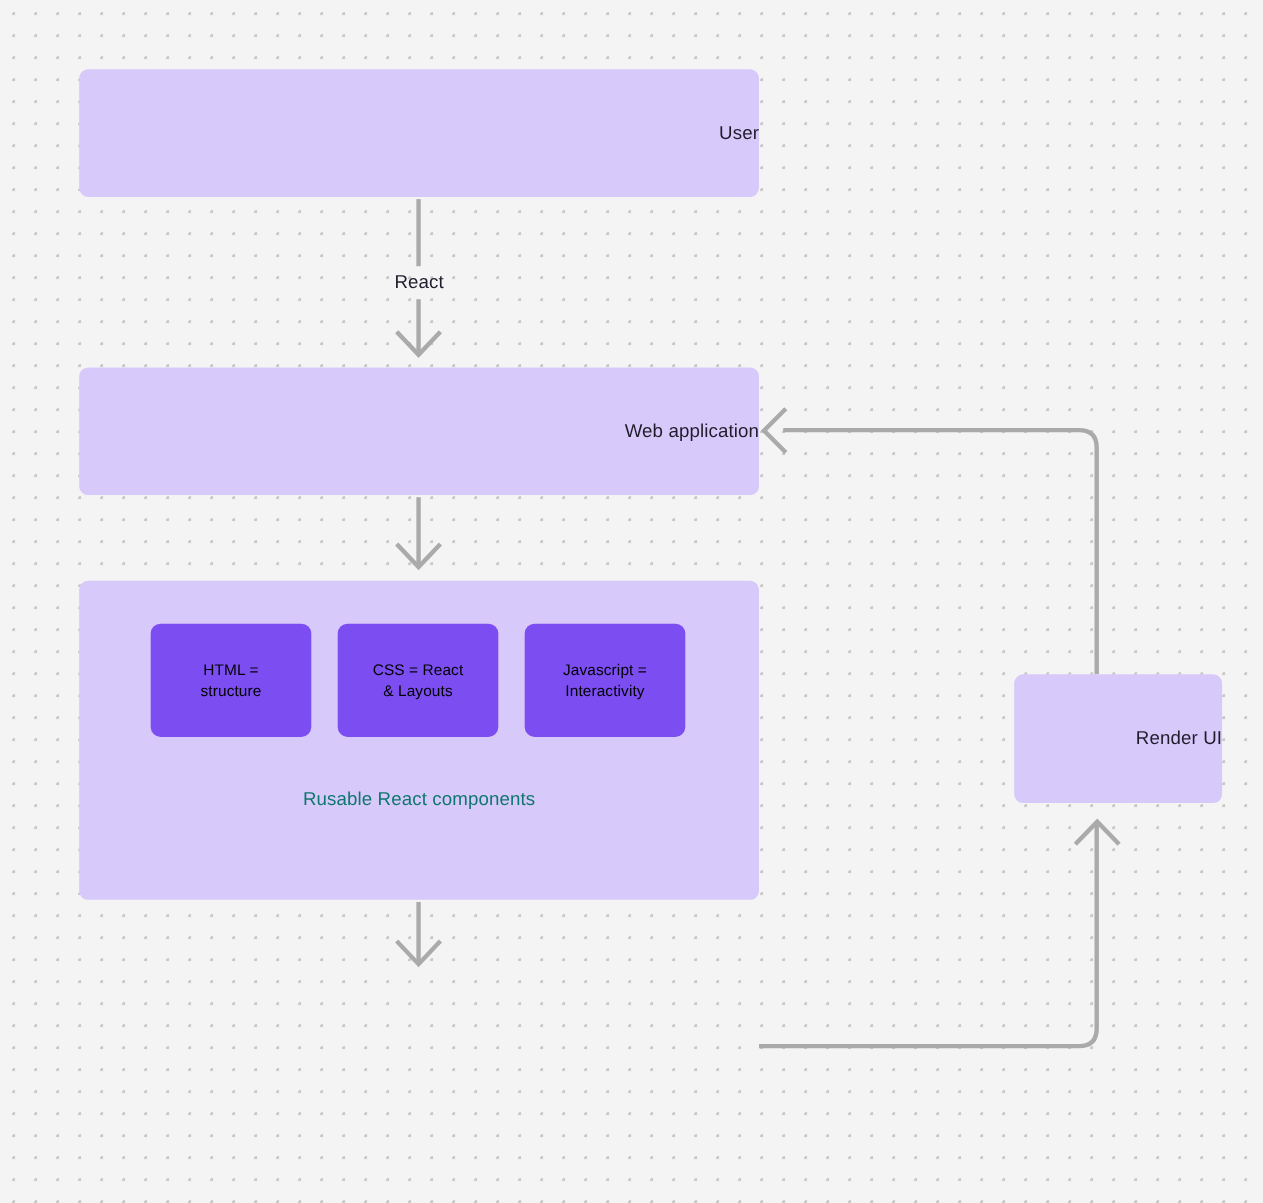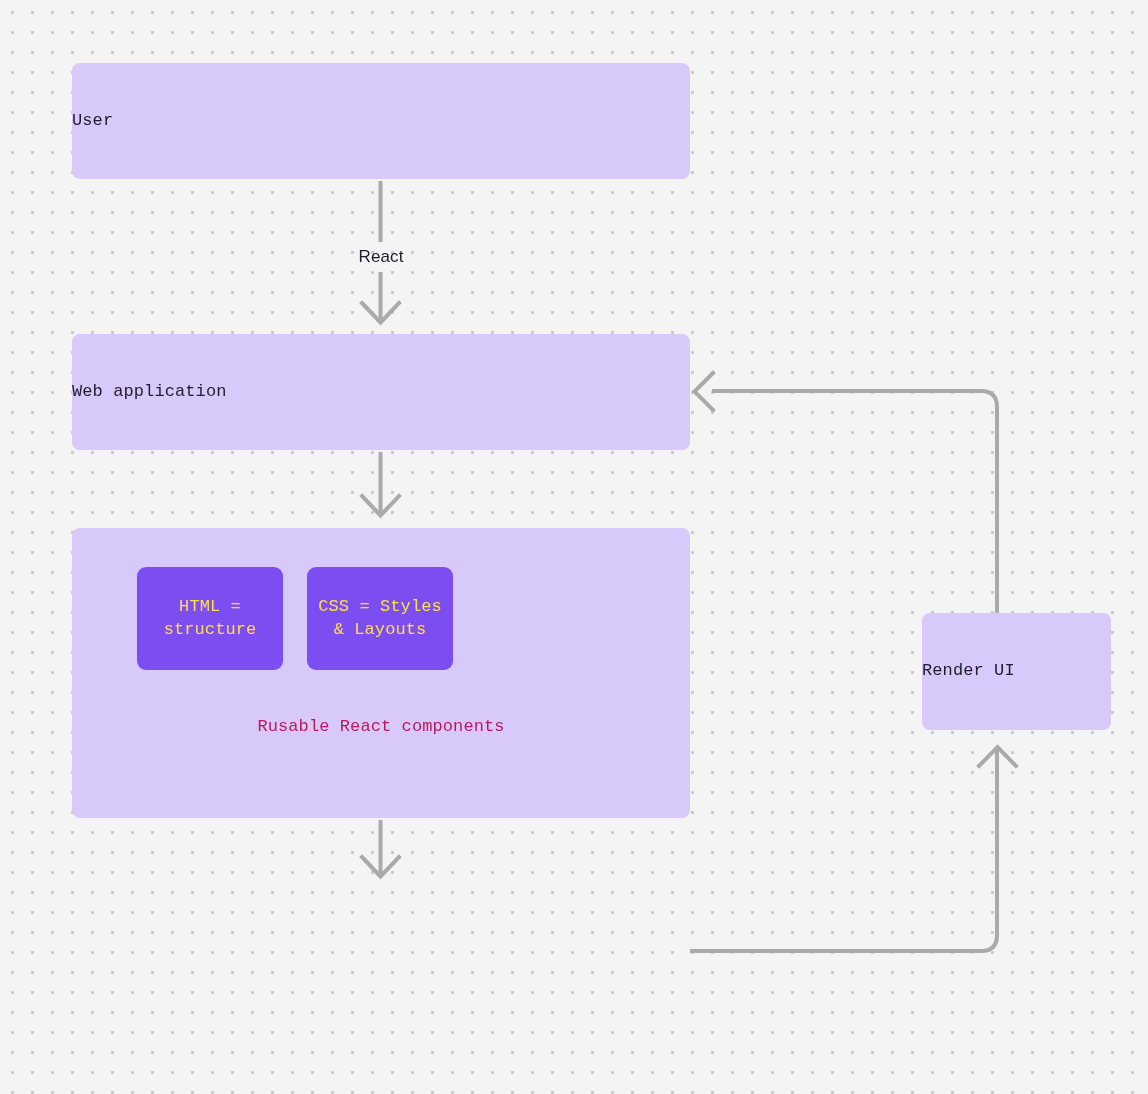--- a/index.html
+++ b/index.html
@@ -23,38 +23,37 @@
     background-image: radial-gradient(circle at 1.5px 1.5px, #c9c9c9 1.4px, transparent 1.5px);
     background-size: 20px 20px;
     background-position: 11px 11px;
   }
 
   .node {
     position: absolute;
     box-sizing: border-box;
     display: flex;
     align-items: center;
-    justify-content: flex-start;
+    justify-content: flex-end;
     border-radius: 8px;
     color: #1f1d2b;
     font-size: 17px;
     line-height: 1.35;
     text-align: center;
     letter-spacing: 0.1px;
-    font-family: Liberation Mono, monospace;
   }
 
   .node-pale {
     background-color: #d8c9fb;
   }
 
   .node-strong {
     background-color: #7c4df0;
-    color: #fde047;
-    font-size: 17px;
+    color: #000000;
+    font-size: 14px;
     border-radius: 9px;
   }
 
   
   #node-user      { left: 72px;  top: 63px;  width: 618px; height: 116px; }
   #node-webapp    { left: 72px;  top: 334px; width: 618px; height: 116px; }
   #node-react     { left: 72px;  top: 528px; width: 618px; height: 290px;
                     display: block; border-radius: 8px; }
   #node-vite      { left: 72px;  top: 894px; width: 618px; height: 116px; }
   #node-render    { left: 903px; top: 613px; width: 189px; height: 117px; margin-left: 19px; }
@@ -79,21 +78,21 @@
     text-align: center;
     padding: 0 8px;
   }
   .react-caption {
     position: absolute;
     left: 0;
     top: 188px;
     width: 100%;
     text-align: center;
     font-size: 17px;
-    color: #be185d;
+    color: #0f766e;
     letter-spacing: 0.1px;
   }
 
   
   #edges {
     position: absolute;
     left: 0;
     top: 0;
     width: 1148px;
     height: 1094px;
@@ -172,22 +171,28 @@
   <div id="node-react" class="node node-pale">
     <div class="inner-row">
       <div class="inner-box node-strong">
         <span>
           <span>HTML =</span><br>
           <span>structure</span>
         </span>
       </div>
       <div class="inner-box node-strong">
         <span>
-          <span>CSS = Styles</span><br>
+          <span>CSS = React</span><br>
           <span>&amp; Layouts</span>
+        </span>
+      </div>
+      <div class="inner-box node-strong">
+        <span>
+          <span>Javascript =</span><br>
+          <span>Interactivity</span>
         </span>
       </div>
     </div>
     <div class="react-caption">Rusable React components</div>
   </div>
 
 
   <div id="node-render" class="node node-pale">
     <span>Render UI</span>
   </div>

